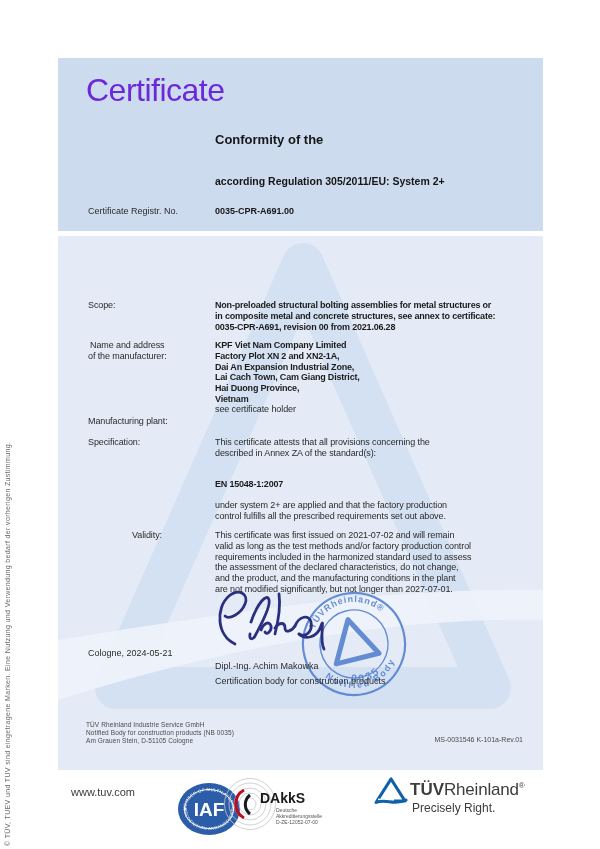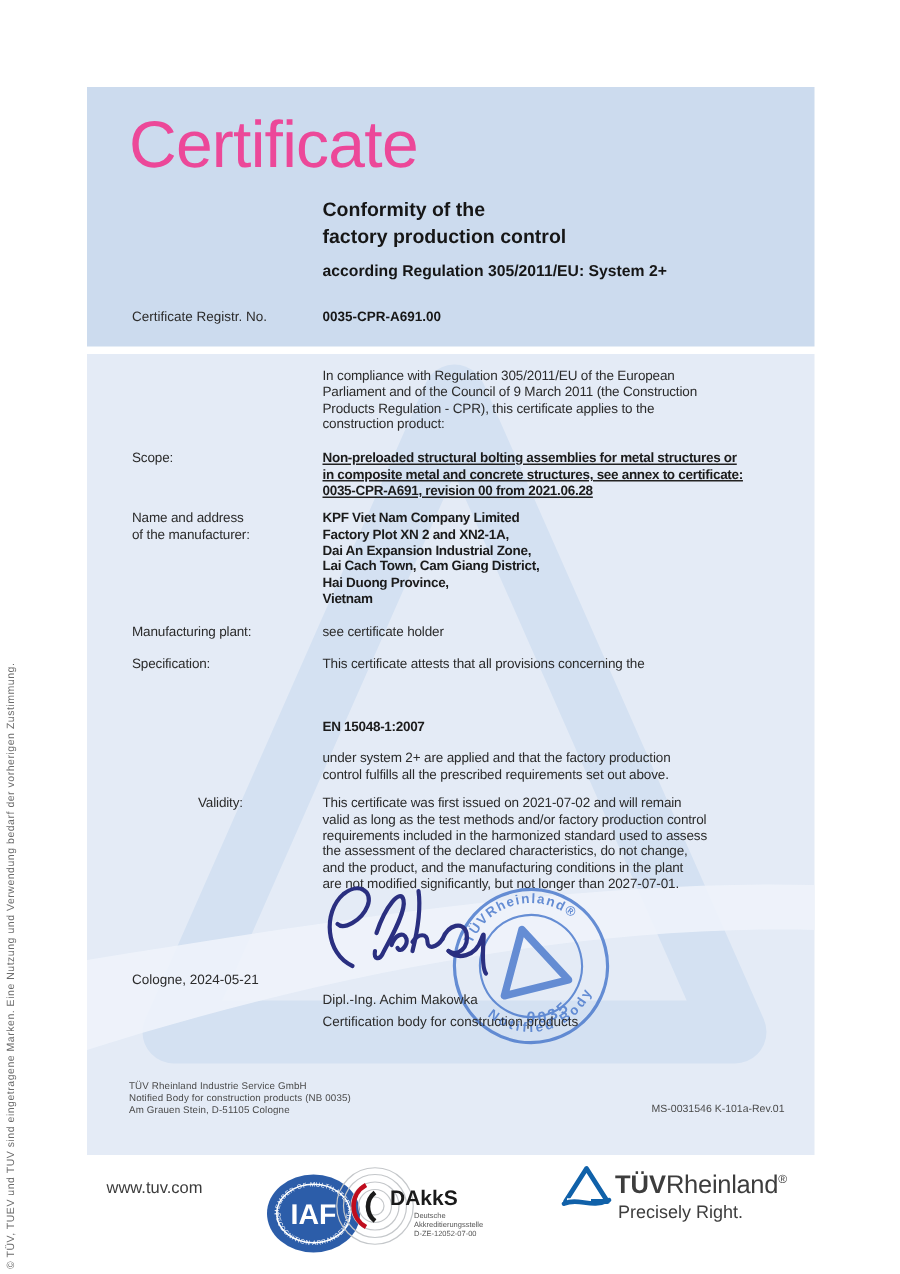--- a/index.html
+++ b/index.html
@@ -6,27 +6,27 @@
   .page{
     position:relative;width:600px;height:849px;background:#ffffff;
     font-family:"Liberation Sans","DejaVu Sans",sans-serif;
     color:#222;overflow:hidden;margin:0 auto;
   }
   .abs{position:absolute;}
   
   .header-block{left:58px;top:58px;width:485px;height:173px;background:#ccdbee;}
   .body-block{left:58px;top:236px;width:485px;height:534px;background:#e4ebf6;}
   
-  .cert-title{left:86px;top:72px;font-size:44px;letter-spacing:-.5px;color:#ec4899;}
+  .cert-title{left:86px;top:72px;font-size:32px;letter-spacing:-.5px;color:#6d28d9;}
   .subtitle{left:215px;top:131px;font-size:13px;font-weight:bold;line-height:17.5px;color:#161616;}
   .regulation{left:215px;top:175px;font-size:10.5px;font-weight:bold;color:#161616;}
   .registr-label{left:88px;top:206px;font-size:9px;color:#2b2b2b;}
   .registr-value{left:215px;top:206px;font-size:9px;font-weight:bold;color:#161616;}
   
-  .lbl{font-size:9px;line-height:10.8px;color:#2b2b2b;letter-spacing:-.1px;}
+  .lbl{font-size:9px;line-height:10.8px;color:#2b2b2b;letter-spacing:-.1px;text-align:center;}
   .txt{font-size:9px;line-height:10.8px;color:#2b2b2b;letter-spacing:-.1px;}
   .txt.bold{font-weight:bold;color:#1b1b1b;letter-spacing:-.2px;}
   .side-note{
     left:4px;top:846px;transform:rotate(-90deg);transform-origin:0 0;
     font-size:7px;letter-spacing:.35px;color:#6a6a6a;white-space:nowrap;
   }
   .footer-small{font-size:6.5px;line-height:8.2px;color:#4a4a4a;letter-spacing:.1px;}
   .doc-ref{left:390px;top:736px;width:133px;text-align:right;font-size:7px;color:#4a4a4a;}
   
   .place-date{left:88px;top:648px;font-size:9px;color:#2b2b2b;text-align:center;}
@@ -43,65 +43,59 @@
 <body>
 
 <div class="page">
 
   <div class="abs side-note">© TÜV, TUEV und TUV sind eingetragene Marken. Eine Nutzung und Verwendung bedarf der vorherigen Zustimmung.</div>
 
   <div class="abs header-block"></div>
   <div class="abs cert-title">Certificate</div>
   <div class="abs subtitle" style="left:215px;top:131px;">
     <div>Conformity of the</div>
-    <div>factory production control</div>
   </div>
   <div class="abs regulation">according Regulation 305/2011/EU: System 2+</div>
   <div class="abs registr-label">Certificate Registr. No.</div>
   <div class="abs registr-value">0035-CPR-A691.00</div>
 
   <div class="abs body-block"></div>
   <svg class="abs" style="left:58px;top:236px;" width="485" height="534" viewBox="0 0 485 534" aria-hidden="true">
     <path d="M245,28 L58,452 L432,452 Z" fill="none" stroke="#d4e1f2" stroke-width="42" stroke-linejoin="round"></path>
     <path d="M0,404 C150,380 330,350 485,354 L485,384 C330,380 150,416 0,464 Z" fill="#eef3fb" opacity="0.9"></path>
   </svg>
 
-  <div class="abs" style="left:215px;top:245px;">
-    <div class="txt">In compliance with Regulation 305/2011/EU of the European</div>
-    <div class="txt">Parliament and of the Council of 9 March 2011 (the Construction</div>
-    <div class="txt">Products Regulation - CPR), this certificate applies to the</div>
-    <div class="txt">construction product:</div>
-  </div>
 
   <div class="abs lbl" style="left:88px;top:300px;">Scope:</div>
-  <div class="abs" style="left:215px;top:300px;text-decoration:underline;">
+  <div class="abs" style="left:215px;top:300px;">
     <div class="txt bold">Non-preloaded structural bolting assemblies for metal structures or</div>
     <div class="txt bold">in composite metal and concrete structures, see annex to certificate:</div>
     <div class="txt bold">0035-CPR-A691, revision 00 from 2021.06.28</div>
   </div>
 
   <div class="abs" style="left:88px;top:340px;">
     <div class="lbl">Name and address</div>
     <div class="lbl">of the manufacturer:</div>
   </div>
   <div class="abs" style="left:215px;top:340px;">
     <div class="txt bold">KPF Viet Nam Company Limited</div>
     <div class="txt bold">Factory Plot XN 2 and XN2-1A,</div>
     <div class="txt bold">Dai An Expansion Industrial Zone,</div>
     <div class="txt bold">Lai Cach Town, Cam Giang District,</div>
     <div class="txt bold">Hai Duong Province,</div>
     <div class="txt bold">Vietnam</div>
   </div>
 
   <div class="abs lbl" style="left:88px;top:416px;">Manufacturing plant:</div>
-  <div class="abs txt" style="left:215px;top:416px;">see certificate holder</div>
+  <div class="abs txt" style="left:215px;top:404px;">see certificate holder</div>
 
   <div class="abs lbl" style="left:88px;top:437px;">Specification:</div>
   <div class="abs" style="left:215px;top:437px;">
     <div class="txt">This certificate attests that all provisions concerning the</div>
+    <div class="txt">described in Annex ZA of the standard(s):</div>
   </div>
   <div class="abs txt bold" style="left:215px;top:479px;">EN 15048-1:2007</div>
   <div class="abs" style="left:215px;top:500px;">
     <div class="txt">under system 2+ are applied and that the factory production</div>
     <div class="txt">control  fulfills all the prescribed requirements set out above.</div>
   </div>
 
   <div class="abs lbl" style="left:88px;top:530px;margin-left:44px;">Validity:</div>
   <div class="abs" style="left:215px;top:530px;">
     <div class="txt">This certificate was first issued on 2021-07-02 and will remain</div>

